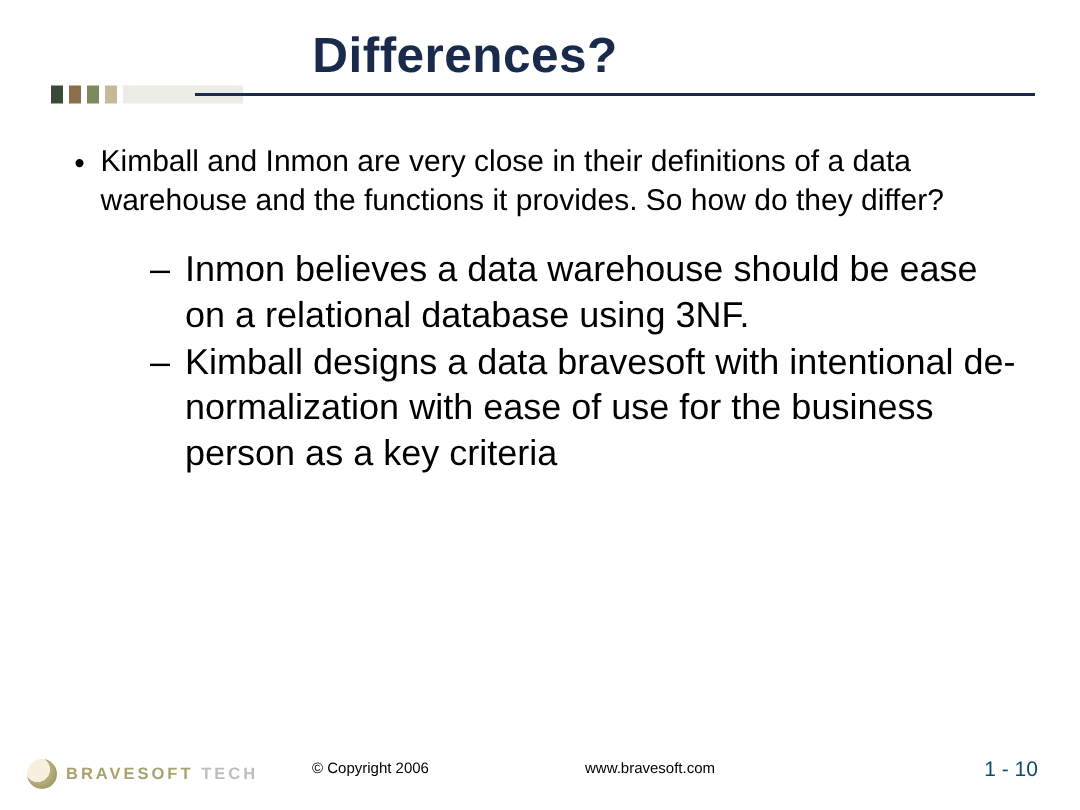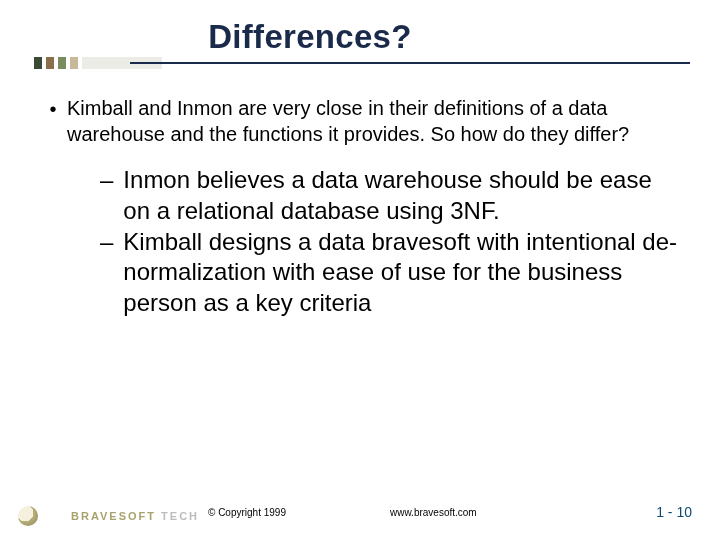--- a/index.html
+++ b/index.html
@@ -17,21 +17,21 @@
   .deco .pale { position: absolute; top: 3px; left: 82px; width: 80px; height: 12px; background: #ecece7; }
   .content { position: absolute; top: 96px; left: 48px; width: 636px; }
   .l1 { display: flex; gap: 9px; font-size: 20px; line-height: 1.28; margin-bottom: 18px; }
   .l1 .bullet { flex: 0 0 auto; width: 10px; text-align: center; padding-top: 1px; }
   .l2 { margin-left: 52px; font-size: 24px; line-height: 1.28; }
   .l2 .item { display: flex; gap: 10px; }
   .l2 .dash { flex: 0 0 auto; }
   .footer { position: absolute; bottom: 14px; left: 0; width: 720px; height: 28px; display: flex; align-items: center; }
   .logo { position: absolute; left: 18px; bottom: 0; display: flex; align-items: center; gap: 6px; }
   .logo-mark { width: 20px; height: 20px; border-radius: 50%; background: radial-gradient(circle at 35% 35%, #f5f1de 0 45%, #b8b07a 46% 100%); box-shadow: inset -2px -2px 3px rgba(0,0,0,0.12); }
-  .logo-text { font-size: 11px; letter-spacing: 2px; font-weight: 600; margin-left: 27px; }
+  .logo-text { font-size: 11px; letter-spacing: 2px; font-weight: 600; }
   .lt-a { color: #a8a36e; }
   .lt-b { color: #bdbdbd; }
   .copyright { position: absolute; left: 208px; font-size: 10px; color: #000; }
   .url { position: absolute; left: 390px; font-size: 10px; color: #000; }
   .pagenum { position: absolute; right: 28px; font-size: 14px; color: #0c4a6e; }
 </style>
 </head>
 <body>
 <div class="slide">
 
@@ -65,18 +65,18 @@
     </div>
   </div>
 
   <div class="footer">
     <div class="logo">
       <div class="logo-mark"></div>
       <div class="logo-text">
         <span class="lt-a">BRAVESOFT</span><span> </span><span class="lt-b">TECH</span>
       </div>
     </div>
-    <div class="copyright">© Copyright 1999</div>
+    <div class="copyright">© Copyright 2006</div>
     <div class="url">www.bravesoft.com</div>
     <div class="pagenum">1 - 10</div>
   </div>
 
 </div>
 
 </body></html>

